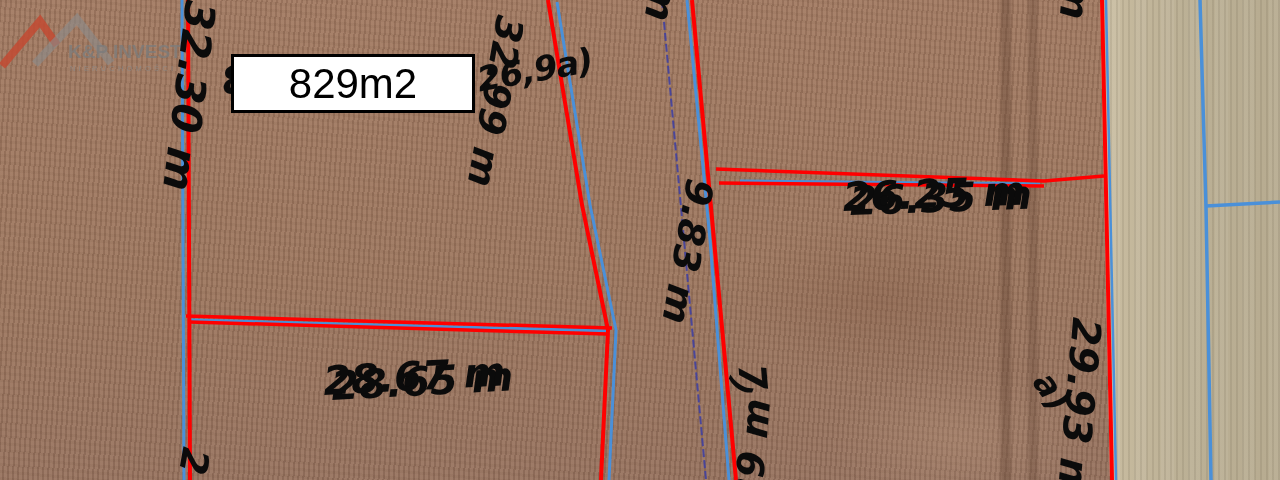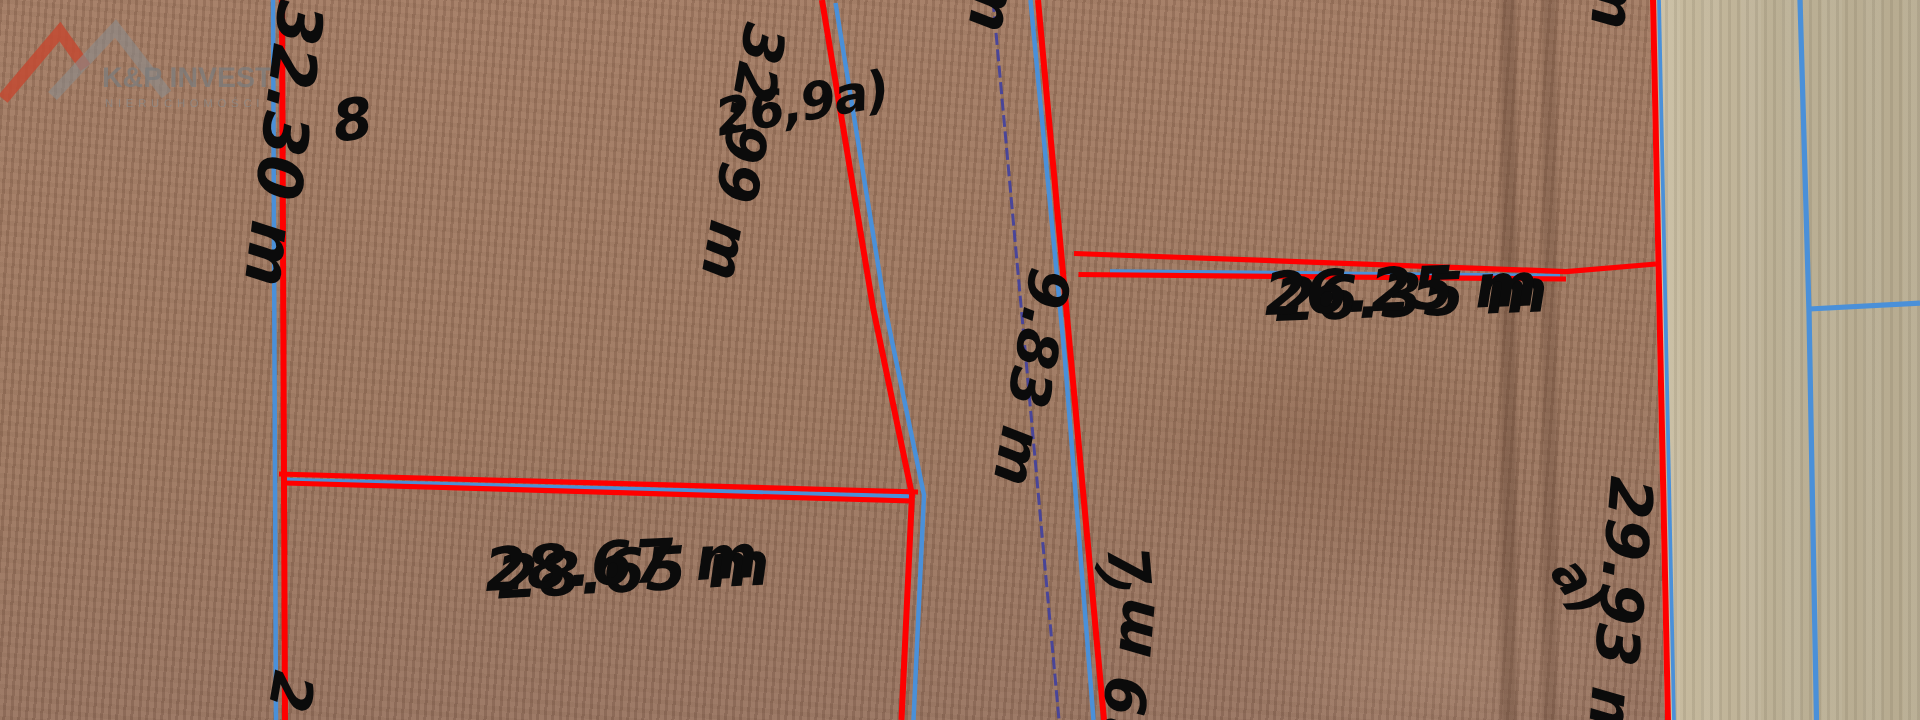--- a/index.html
+++ b/index.html
@@ -144,20 +144,23 @@
     <path d="M 719,183 L 1044,186" stroke="#ff0000" stroke-width="3.5" fill="none"></path>
     <path d="M 1102,0 L 1112,480" stroke="#ff0000" stroke-width="4" fill="none"></path>
   </svg>
 
   <span class="meas frag" style="left:219px;top:60px;font-size:38px;transform:rotate(-8deg);">8</span>
   <span class="meas frag" style="left:474px;top:60px;font-size:34px;letter-spacing:-1px;transform:rotate(-10deg);">26,9a)</span>
   <span class="meas frag" style="left:773px;top:362px;font-size:38px;transform:rotate(85deg);">7</span>
   <span class="meas frag" style="left:760px;top:386px;font-size:30px;transform:rotate(110deg);">)</span>
   <span class="meas frag" style="left:1058px;top:364px;font-size:34px;transform:rotate(55deg);">a)</span>
 
+  <div class="area-box" id="box-829">
+    <span>829m2</span>
+  </div>
 
   <span class="meas" style="left:225px;top:4px;font-size:42px;transform:rotate(97deg);">32.30 m</span>
   <span class="meas" style="left:532px;top:20px;font-size:38px;transform:rotate(100deg);">32.99 m</span>
   <span class="meas" style="left:722px;top:183px;font-size:38px;transform:rotate(100deg);">9.83 m</span>
   <span class="meas" style="left:688px;top:-16px;font-size:40px;transform:rotate(100deg);">m</span>
   <span class="meas" style="left:1100px;top:-20px;font-size:40px;transform:rotate(95deg);">m</span>
   <span class="meas" style="left:849px;top:178px;font-size:40px;transform:rotate(-2deg);">26.35 m</span>
   <span class="meas" style="left:842px;top:174px;font-size:40px;transform:rotate(-2deg);">26.25 m</span>
   <span class="meas" style="left:330px;top:363px;font-size:40px;transform:rotate(-3deg);">28.65 m</span>
   <span class="meas" style="left:322px;top:358px;font-size:40px;transform:rotate(-3deg);">28.67 m</span>

